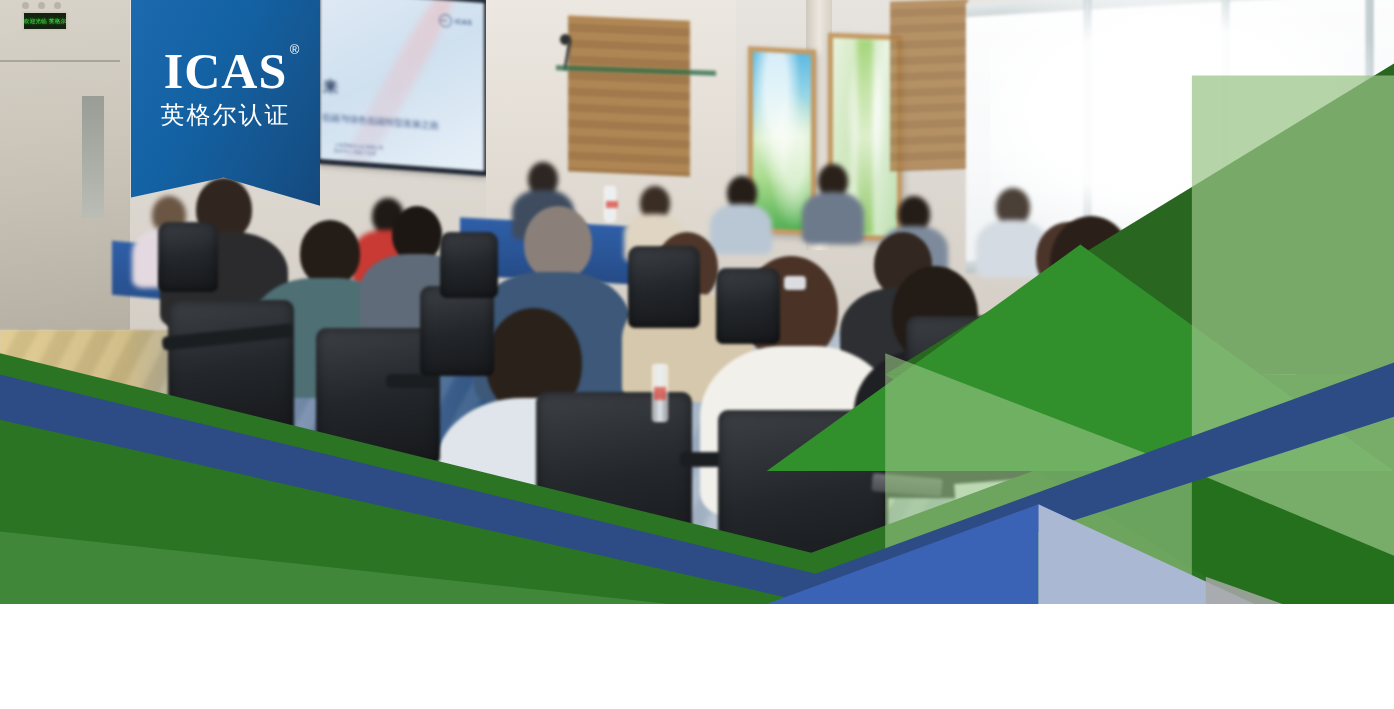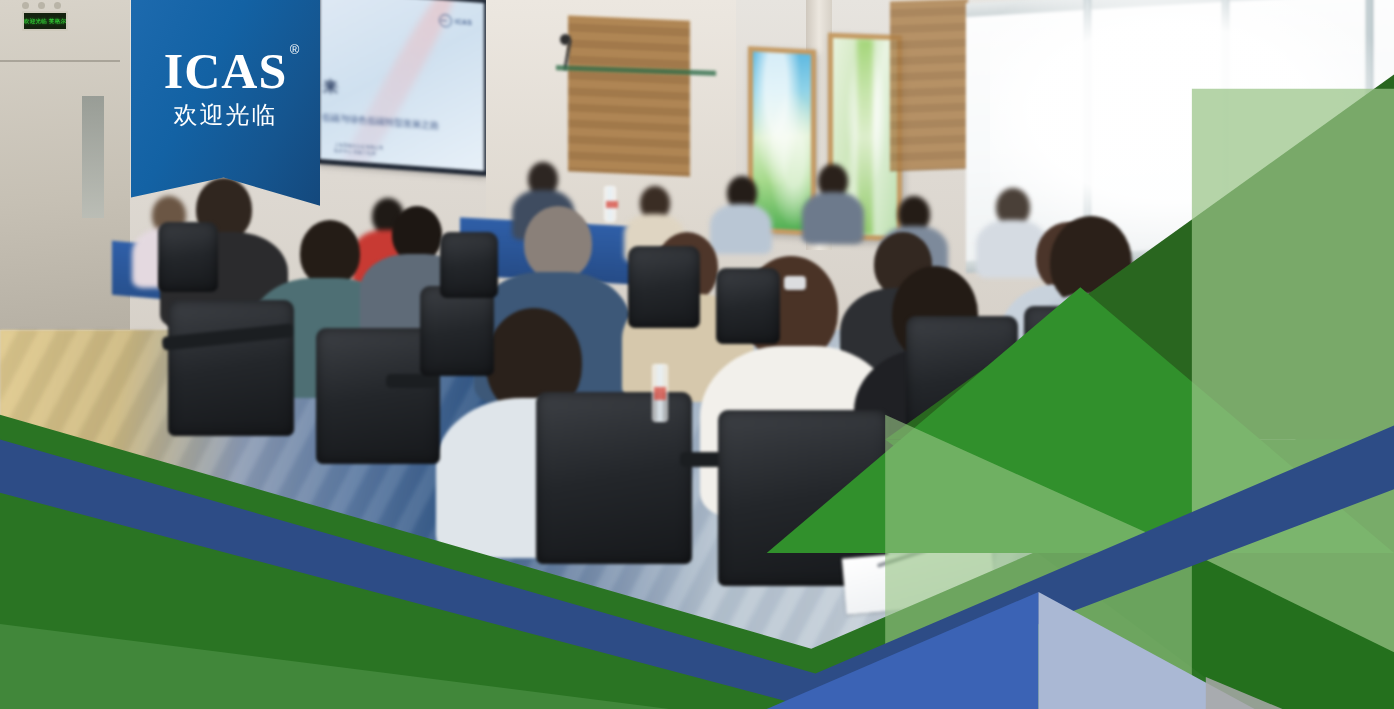--- a/index.html
+++ b/index.html
@@ -8,21 +8,21 @@
     padding: 0;
     background: #ffffff;
   }
   body {
     font-family: "Liberation Sans", sans-serif;
   }
 
   #banner {
     position: relative;
     width: 1394px;
-    height: 709px;
+    height: 604px;
     overflow: hidden;
     background: #0f766e;
   }
 
   
   .photo {
     position: absolute;
     inset: 0;
     overflow: hidden;
   }
@@ -660,21 +660,21 @@
     </div>
 
     <div class="soft"></div>
   </div>
 
   <div class="logo-panel">
     <div class="logo-icas">
       <span>ICAS</span>
       <span class="logo-reg">®</span>
     </div>
-    <div class="logo-cn">欢迎光临</div>
+    <div class="logo-cn">英格尔认证</div>
   </div>
 
   <div class="graphic">
     <div class="shape g-green-main"></div>
     <div class="shape g-green-right"></div>
     <div class="shape g-green-dark"></div>
     <div class="shape g-green-mid"></div>
     <div class="shape g-green-pale"></div>
     <div class="shape g-green-pale2"></div>
     <div class="shape g-blue-stripe"></div>

